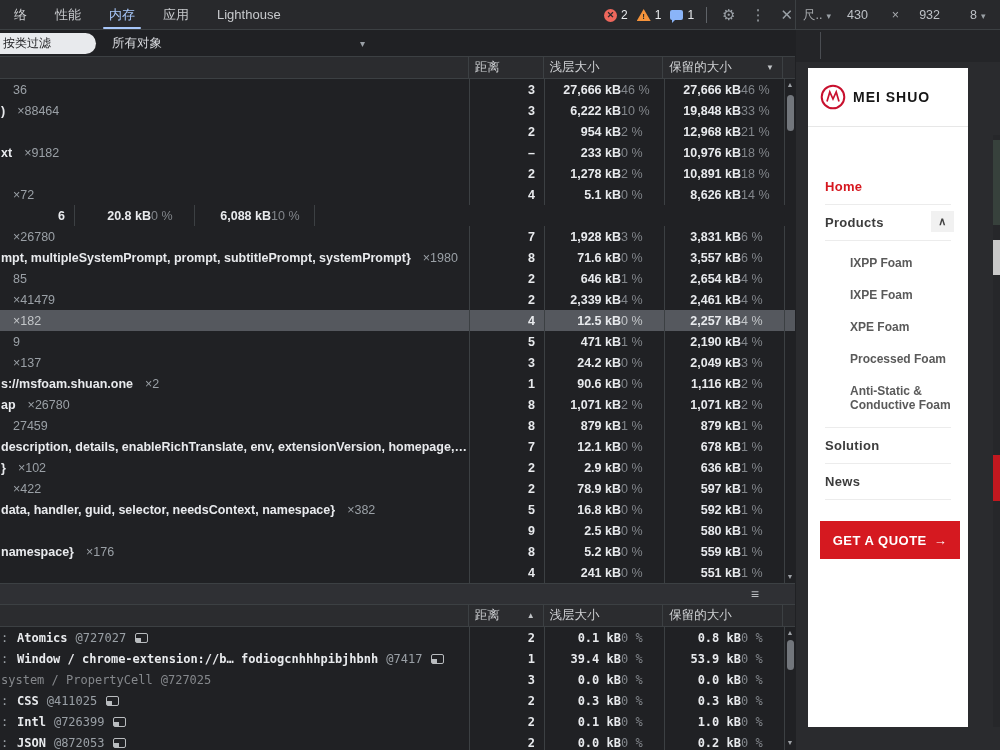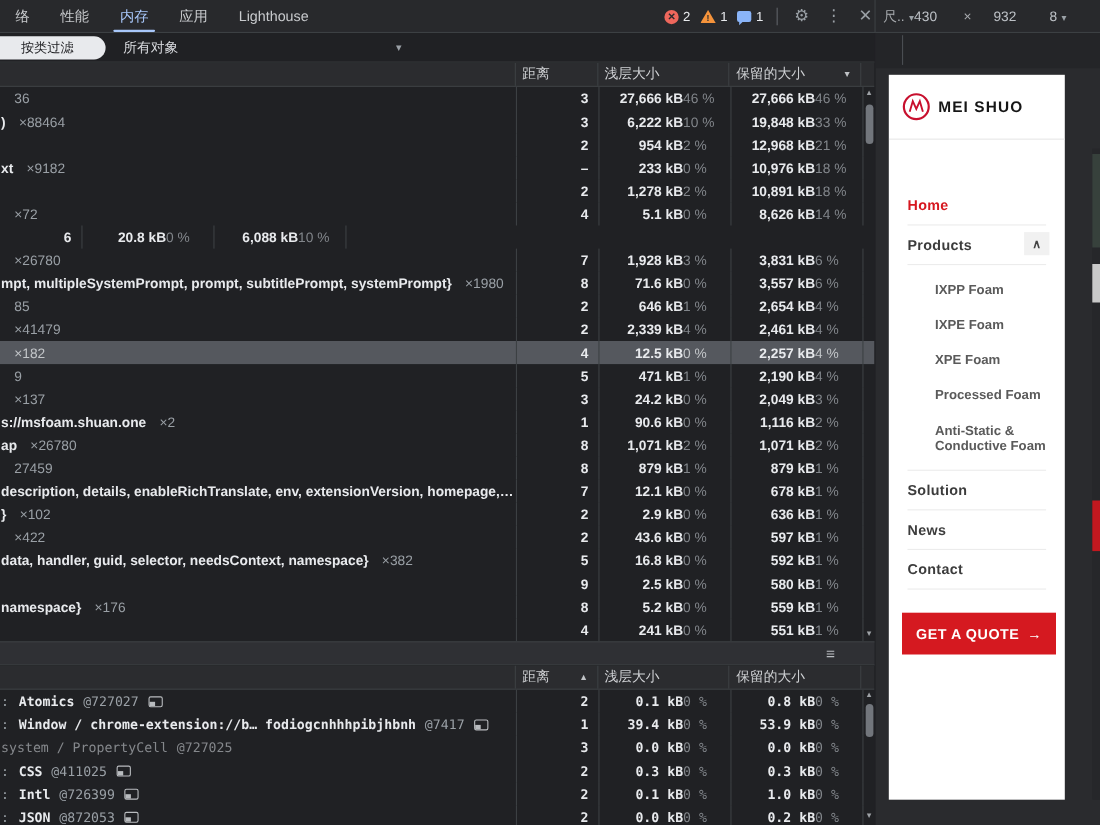--- a/index.html
+++ b/index.html
@@ -32,21 +32,21 @@
   .device-info { position:absolute; left:803px; top:0; height:30px; display:flex;
                  align-items:center; font-size:12.5px; color:#a9acb0; }
   .device-info .num { color:#bdc1c6; }
   .di-caret { font-size:9px; color:#9aa0a6; margin-left:4px; }
 
   
   .filterbar { position:absolute; left:0; top:30px; width:795px; height:27px;
                background:#202124; border-bottom:1px solid #3c4043; }
   .class-filter { position:absolute; left:0; top:3px; width:96px; height:21px;
                   background:#e8eaed; border-radius:0 11px 11px 0; color:#202124;
-                  font-size:12px; line-height:21px; padding-left:19px; }
+                  font-size:12px; line-height:21px; padding-left:3px; }
   .objects-dd { position:absolute; left:112px; top:0; height:27px; line-height:27px;
                 font-size:12.5px; color:#dadce0; }
   .objects-caret { position:absolute; left:360px; top:0; height:27px; line-height:27px;
                    font-size:10px; color:#9aa0a6; }
 
   
   .grid { position:absolute; left:0; width:795px; background:#202124; overflow:hidden; }
   .grid-header { display:flex; height:22px; background:#2b2c2f; border-bottom:1px solid #3c4043;
                  color:#d0d2d5; font-size:12.5px; }
   .grid-header .hc { display:flex; align-items:center; padding:0 6px; border-right:1px solid #3c4043; }
@@ -144,21 +144,21 @@
       <span class="vsep"></span>
       <span class="tb-ic">⚙</span>
       <span class="tb-ic">⋮</span>
       <span class="tb-ic">✕</span>
     </div>
     <div class="tb-divider"></div>
     <div class="device-info">
       <span>
         <span>尺..</span><span class="di-caret">▾</span>
       </span>
-      <span class="num" style="">430</span>
+      <span class="num" style="margin-left:16px;">430</span>
       <span style="margin-left:24px;">×</span>
       <span class="num" style="margin-left:20px;">932</span>
       <span style="margin-left:30px;">
         <span class="num">8</span><span class="di-caret">▾</span>
       </span>
     </div>
   </div>
 
   <div class="filterbar">
     <div class="class-filter">按类过滤</div>
@@ -482,21 +482,21 @@
           </div>
           <div class="cell pad"></div>
         </div>
         <div class="grid-row">
           <div class="cell name">
             <span class="fw"></span>
             <span class="fg">×422</span>
           </div>
           <div class="cell dist">2</div>
           <div class="cell size">
-            <span class="sv">43.6 kB</span>
+            <span class="sv">78.9 kB</span>
             <span class="sp">0 %</span>
           </div>
           <div class="cell size">
             <span class="sv">597 kB</span>
             <span class="sp">1 %</span>
           </div>
           <div class="cell pad"></div>
         </div>
         <div class="grid-row">
           <div class="cell name">
@@ -728,21 +728,20 @@
         <div class="submenu" id="submenu">
             <div class="sub-item">IXPP Foam</div>
             <div class="sub-item">IXPE Foam</div>
             <div class="sub-item">XPE Foam</div>
             <div class="sub-item">Processed Foam</div>
             <div class="sub-item">Anti-Static &amp; Conductive Foam</div>
           </div>
         <div id="nav-rest">
             <div class="nav-item">Solution</div>
             <div class="nav-item">News</div>
-            <div class="nav-item">Contact</div>
           </div>
         <div class="cta-btn">
           <span>GET A QUOTE</span>
             <span>→</span>
         </div>
       </div>
     </div>
     <div class="edge-strip">
       <div class="edge-frag" style="top:5px; height:85px; background:#37413c;"></div>
       <div class="edge-frag" style="top:105px; height:35px; background:#c9c9c9;"></div>

